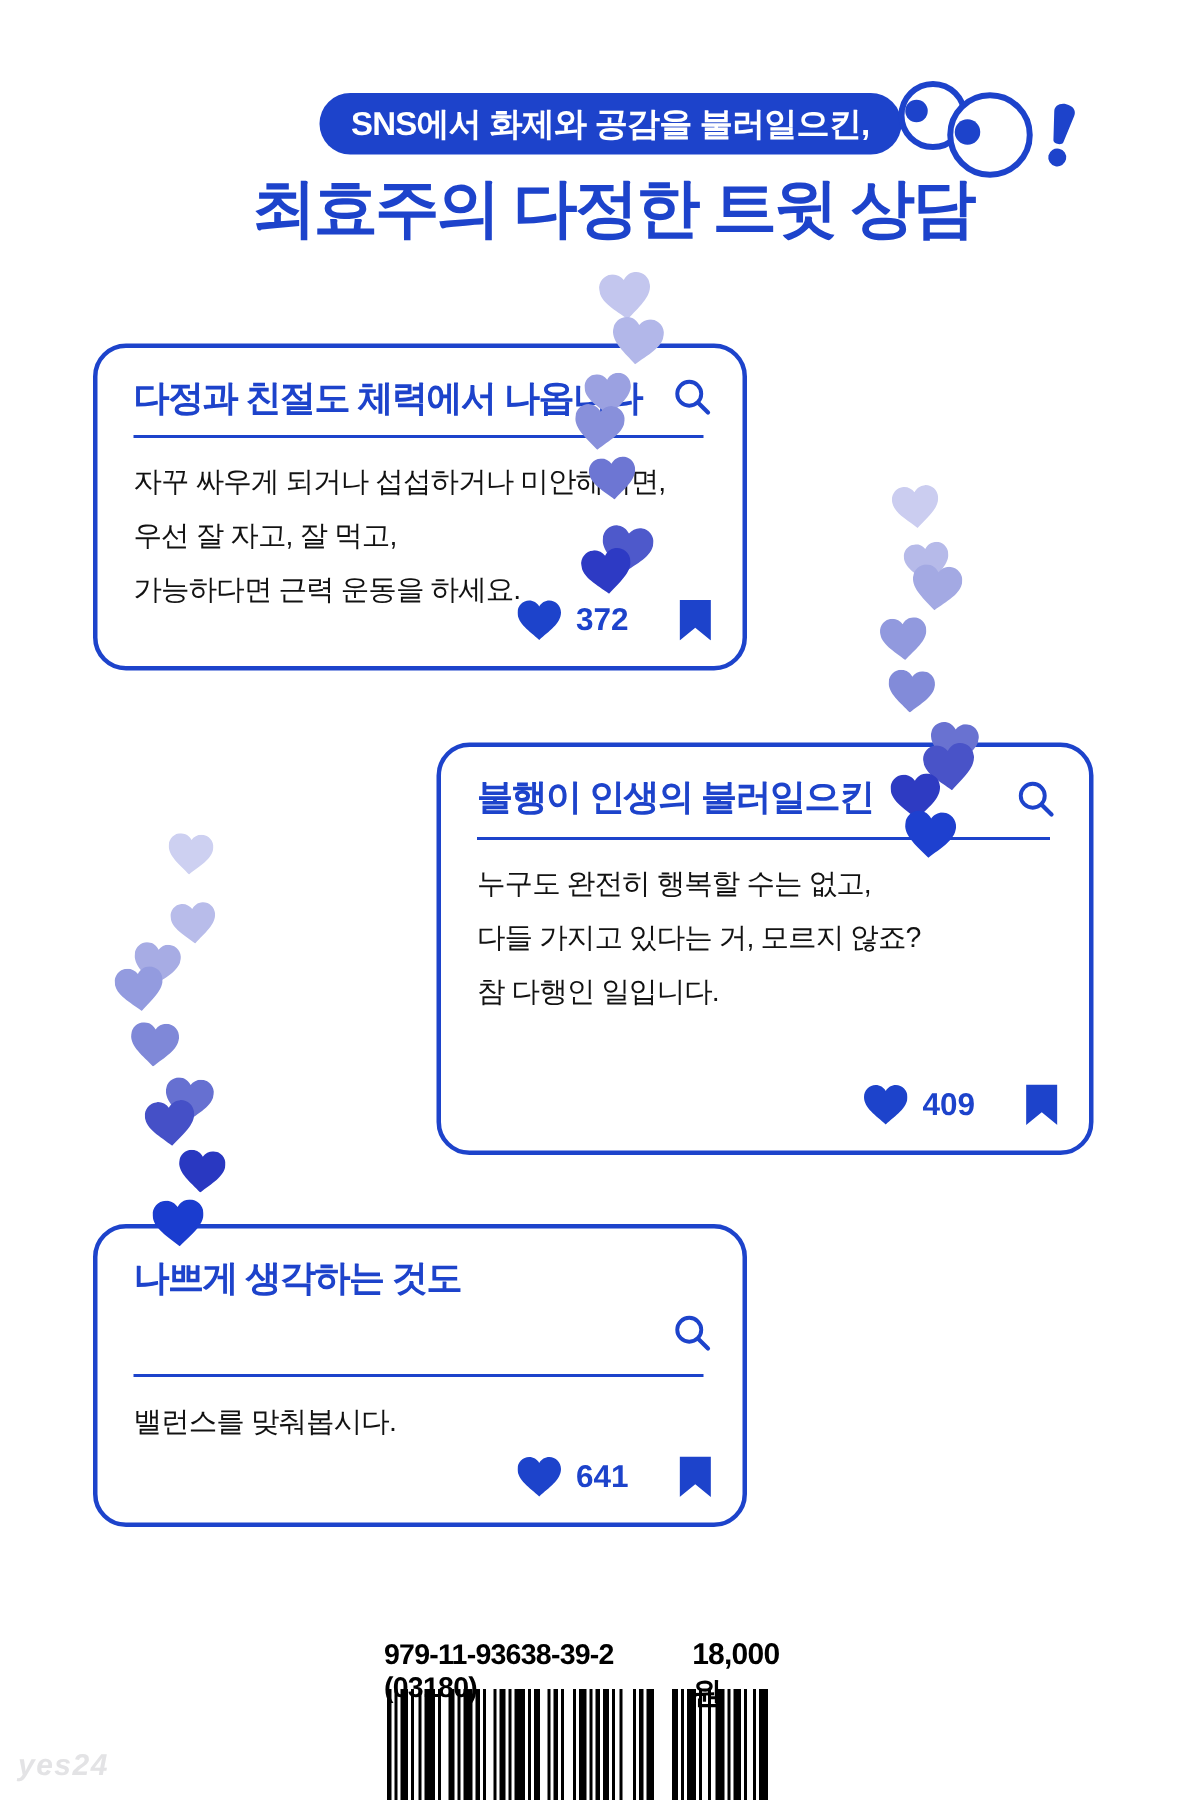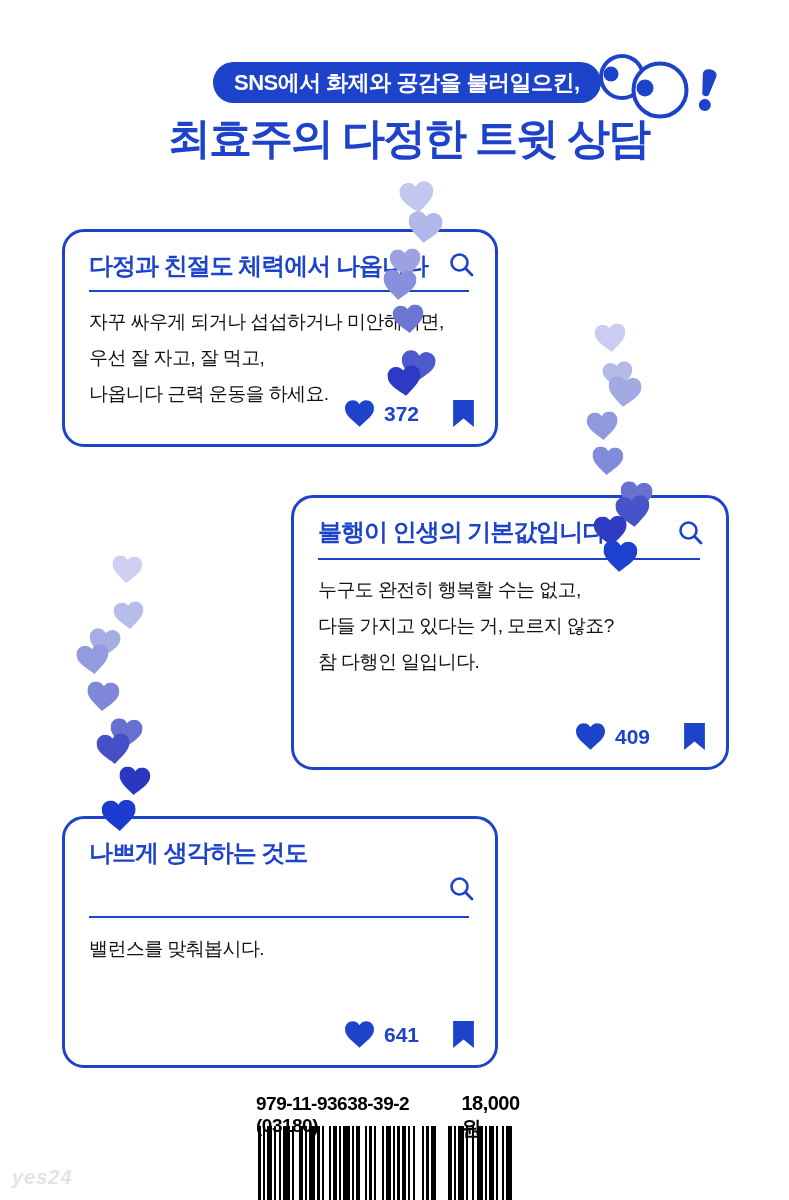--- a/index.html
+++ b/index.html
@@ -13,21 +13,21 @@
   .eyes{position:absolute;left:578px;top:46px;width:160px;height:90px;}
 
   .main-title{position:absolute;left:0;right:0;top:110px;margin:0;text-align:center;
               transform:translateX(14px);color:var(--brand);font-size:43px;font-weight:800;
               letter-spacing:-2px;}
 
   .card{position:absolute;border:3px solid var(--brand);border-radius:22px;background:#fff;
         box-sizing:border-box;}
   .card1{left:62px;top:229px;width:436px;height:218px;}
   .card2{left:291px;top:495px;width:438px;height:275px;}
-  .card3{left:62px;top:816px;width:436px;height:252px;}
+  .card3{left:62px;top:816px;width:436px;height:202px;}
 
   .card-title{position:absolute;left:24px;top:17px;color:var(--brand);font-size:24px;
               font-weight:bold;letter-spacing:-1px;line-height:34px;}
   .search{position:absolute;}
   .card1 .search{right:20px;top:20px;}
   .card2 .search{right:22px;top:22px;}
   .card3 .search{right:20px;top:57px;}
 
   .divider{position:absolute;left:24px;right:26px;height:2px;background:var(--brand);}
   .card1 .divider{top:58px;}
@@ -93,40 +93,40 @@
     <span class="search">
       <svg width="26" height="26" viewBox="0 0 26 26" fill="none">
         <circle cx="10.5" cy="10.5" r="8" stroke="var(--brand)" stroke-width="2.6"></circle>
         <line x1="16.6" y1="16.6" x2="23" y2="23" stroke="var(--brand)" stroke-width="2.8" stroke-linecap="round"></line>
       </svg>
     </span>
     <div class="divider"></div>
     <div class="card-body">
       <p>자꾸 싸우게 되거나 섭섭하거나 미안해지면,</p>
       <p>우선 잘 자고, 잘 먹고,</p>
-      <p>나옵니다 근력 운동을 하세요.</p>
+      <p>가능하다면 근력 운동을 하세요.</p>
     </div>
     <div class="action-row">
       <span class="like-btn">
         <svg width="29" height="27" viewBox="0 0 32 29">
             <path d="M16 29C9 22.5 0 16.9 0 8.8 0 3.9 3.9 0 8.6 0 11.7 0 14.4 1.7 16 4.3 17.6 1.7 20.3 0 23.4 0 28.1 0 32 3.9 32 8.8c0 8.1-9 13.7-16 20.2z" fill="var(--brand)"></path>
           </svg>
       </span>
       <span class="count">372</span>
       <span class="bm-btn">
         <svg width="21" height="27" viewBox="0 0 20 26">
             <path d="M0 0h20v26l-10-8.2L0 26z" fill="var(--brand)"></path>
           </svg>
       </span>
     </div>
   </section>
 
   <section class="card card2">
     <div class="card-title">
-      <span>불행이 인생의 기본값입니다</span>
+      <span>불행이 인생의 불러일으킨</span>
     </div>
     <span class="search">
       <svg width="26" height="26" viewBox="0 0 26 26" fill="none">
         <circle cx="10.5" cy="10.5" r="8" stroke="var(--brand)" stroke-width="2.6"></circle>
         <line x1="16.6" y1="16.6" x2="23" y2="23" stroke="var(--brand)" stroke-width="2.8" stroke-linecap="round"></line>
       </svg>
     </span>
     <div class="divider"></div>
     <div class="card-body">
       <p>누구도 완전히 행복할 수는 없고,</p>

